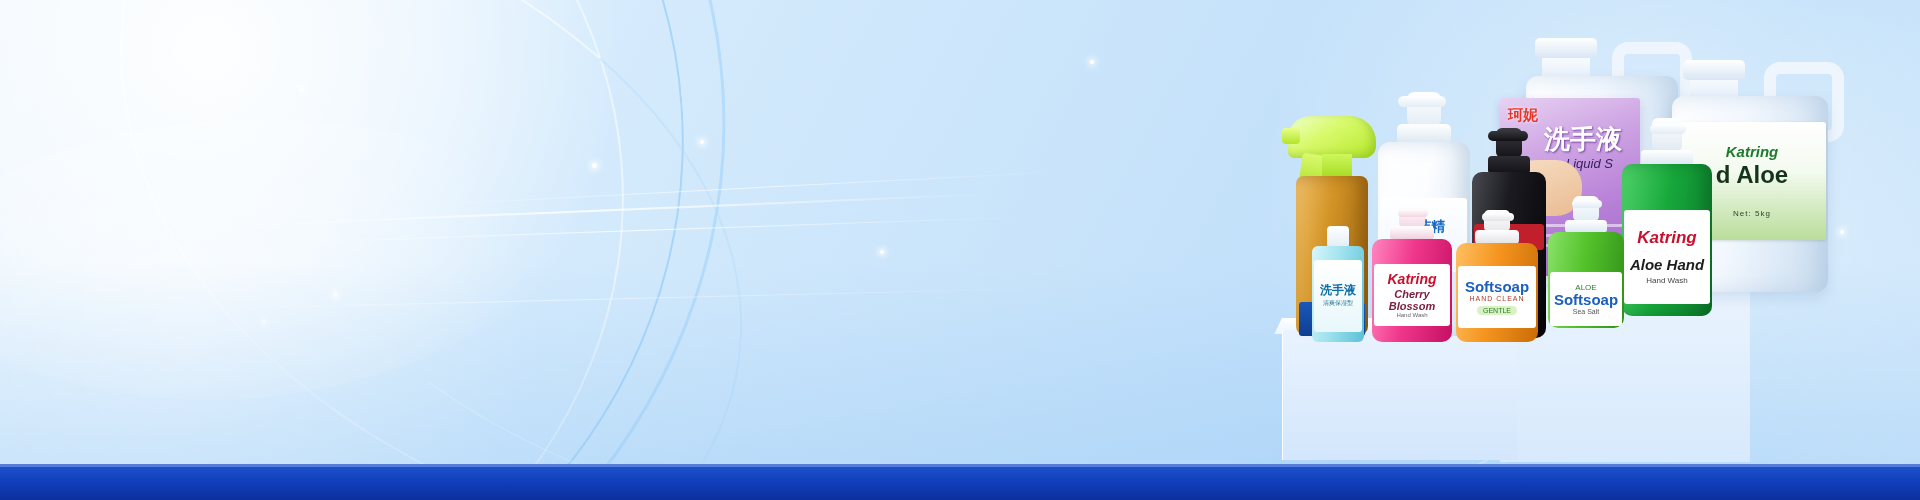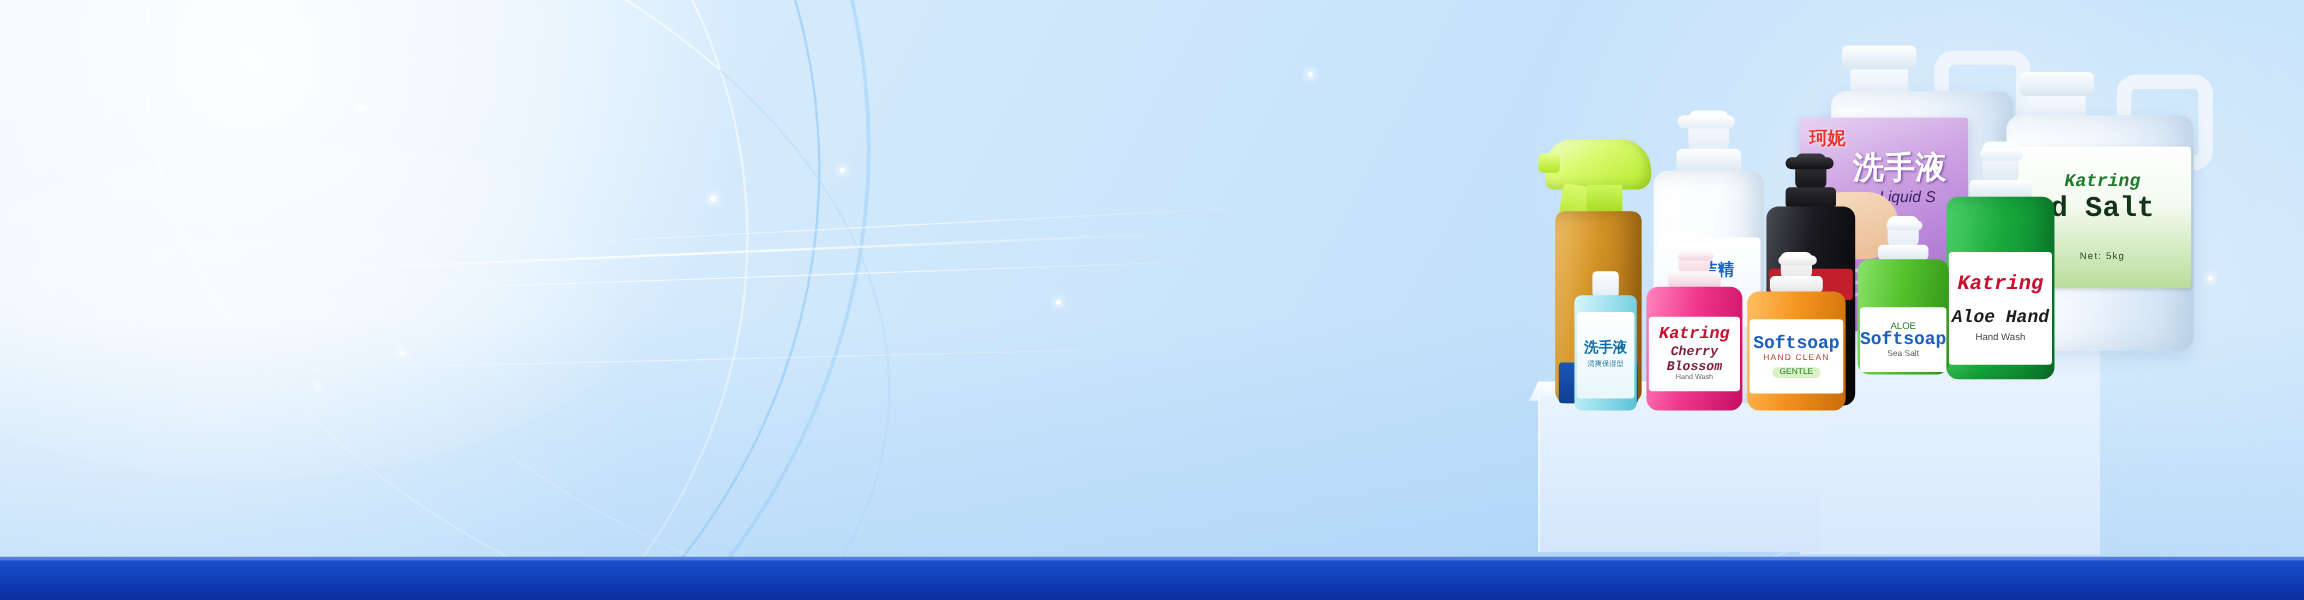--- a/index.html
+++ b/index.html
@@ -68,21 +68,21 @@
     background:linear-gradient(180deg,#eef6ff 0%,#d7e9fc 100%);}
   .pedestal-b-top{position:absolute;left:540px;top:240px;width:250px;height:16px;
     background:linear-gradient(180deg,#ffffff 0%,#ecf5ff 100%);transform:skewX(-26deg);transform-origin:left top;}
 
   .prod{position:absolute;}
   .cap{position:absolute;left:50%;transform:translateX(-50%);border-radius:4px 4px 2px 2px;}
   .body-b{position:absolute;left:0;border-radius:10px;overflow:hidden;}
   .label{position:absolute;left:50%;transform:translateX(-50%);display:flex;
     flex-direction:column;align-items:center;justify-content:center;
     border-radius:3px;overflow:hidden;text-align:center;}
-  .lbl-t{font-weight:bold;line-height:1.05;font-family:Liberation Mono, monospace;}
+  .lbl-t{font-weight:bold;line-height:1.05;}
 
   
   .can{position:absolute;border-radius:12px;
     background:linear-gradient(100deg,#ffffff 0%,#f3f8fe 42%,#dce9f7 72%,#c9dcef 100%);
     box-shadow:inset -10px 0 22px rgba(150,180,210,.35), 0 6px 14px rgba(90,130,180,.18);}
   .can-neck{position:absolute;width:48px;height:26px;background:linear-gradient(180deg,#fbfdff,#e4eef9);border-radius:5px;}
   .can-cap{position:absolute;width:62px;height:20px;border-radius:5px;background:linear-gradient(180deg,#ffffff,#d9e6f4);}
   .can-handle{position:absolute;border:12px solid #eef5fc;border-radius:16px;background:transparent;}
   .can-label{position:absolute;border-radius:3px;display:flex;flex-direction:column;
     align-items:center;justify-content:center;text-align:center;overflow:hidden;}
@@ -141,21 +141,21 @@
 
     <div class="prod" style="left:712px;top:60px;width:156px;height:232px;">
       <div class="can-handle" style="left:92px;top:2px;width:56px;height:56px;"></div>
       <div class="can-neck" style="left:18px;top:14px;"></div>
       <div class="can-cap" style="left:11px;top:0px;"></div>
       <div class="can" style="left:0;top:36px;width:156px;height:196px;"></div>
       <div class="can-label" style="left:6px;top:62px;width:148px;height:118px;
            background:linear-gradient(180deg,#ffffff 0%,#f3faef 42%,#b9dd9a 100%);
            box-shadow:0 1px 3px rgba(60,100,60,.2);">
         <div class="lbl-t" style="font-size:15px;color:#1f7a2e;font-style:italic;">Katring</div>
-        <div class="lbl-t" style="font-size:24px;color:#15331a;margin-top:2px;">d Salt</div>
+        <div class="lbl-t" style="font-size:24px;color:#15331a;margin-top:2px;">d Aloe</div>
         <div style="font-size:8px;color:#2b4a2b;margin-top:22px;letter-spacing:1px;">Net: 5kg</div>
       </div>
     </div>
 
     <div class="prod" style="left:540px;top:98px;width:140px;height:178px;
          background:linear-gradient(160deg,#e7d2f2 0%,#cfa6e4 30%,#b882d8 62%,#9f63c6 100%);
          border-radius:3px;box-shadow:0 4px 10px rgba(90,60,140,.2);">
       <div style="position:absolute;left:8px;top:8px;font-size:15px;font-weight:bold;color:#e8342a;
            text-shadow:0 0 3px #fff;">珂妮</div>
       <div style="position:absolute;left:44px;top:24px;font-size:26px;font-weight:bold;color:#ffffff;
@@ -175,21 +175,21 @@
       <div class="body-b" style="left:2px;top:46px;width:90px;height:152px;
            background:linear-gradient(100deg,#4fd36a 0%,#17a83c 45%,#0c7a2b 100%);
            box-shadow:inset -8px 0 16px rgba(0,60,20,.3);"></div>
       <div class="label" style="top:92px;width:86px;height:94px;background:#ffffff;">
         <div class="lbl-t" style="font-size:17px;color:#c8102e;font-style:italic;">Katring</div>
         <div class="lbl-t" style="font-size:15px;color:#1d1d1d;font-style:italic;margin-top:10px;">Aloe Hand</div>
         <div style="font-size:8px;color:#444;margin-top:4px;">Hand Wash</div>
       </div>
     </div>
 
-    <div class="prod" style="left:588px;top:180px;width:76px;height:132px;">
+    <div class="prod" style="left:588px;top:196px;width:76px;height:132px;">
       <div class="cap" style="top:0;width:26px;height:26px;background:linear-gradient(180deg,#ffffff,#e2ecf5);border-radius:6px;"></div>
       <div style="position:absolute;left:24px;top:4px;width:30px;height:8px;background:linear-gradient(180deg,#ffffff,#e2ecf5);border-radius:4px;"></div>
       <div class="cap" style="top:24px;width:42px;height:13px;background:linear-gradient(180deg,#ffffff,#dce8f2);border-radius:4px;"></div>
       <div class="body-b" style="left:0;top:36px;width:76px;height:96px;
            background:linear-gradient(100deg,#8ae26a 0%,#54c22b 45%,#2f8f18 100%);"></div>
       <div class="label" style="top:76px;width:72px;height:54px;background:#ffffff;">
         <div style="font-size:8px;color:#2a7d2a;">ALOE</div>
         <div class="lbl-t" style="font-size:15px;color:#1b5fbf;">Softsoap</div>
         <div style="font-size:7px;color:#555;">Sea Salt</div>
       </div>

